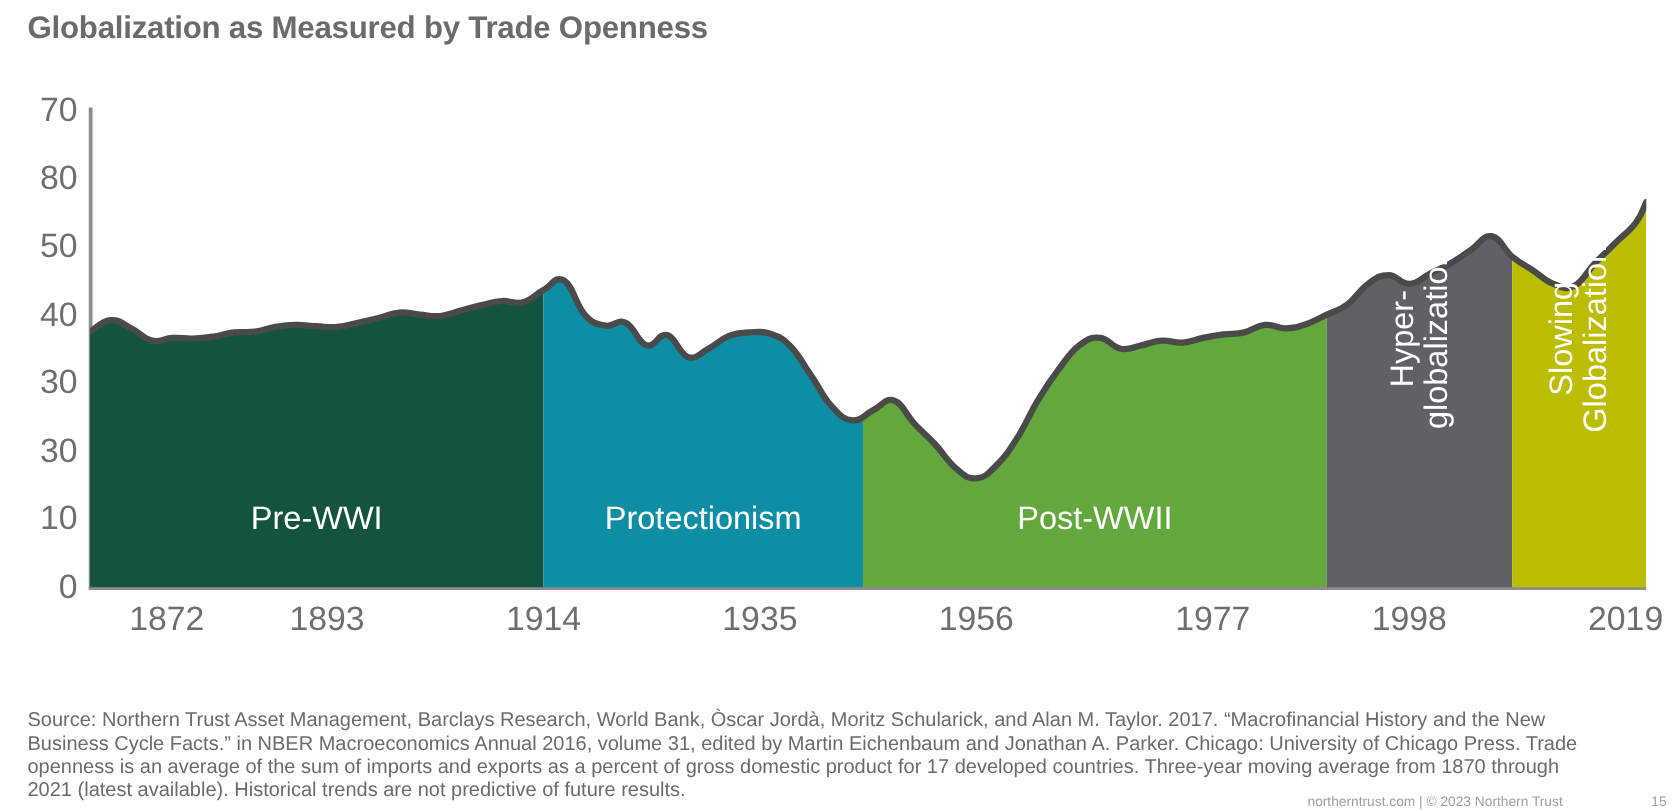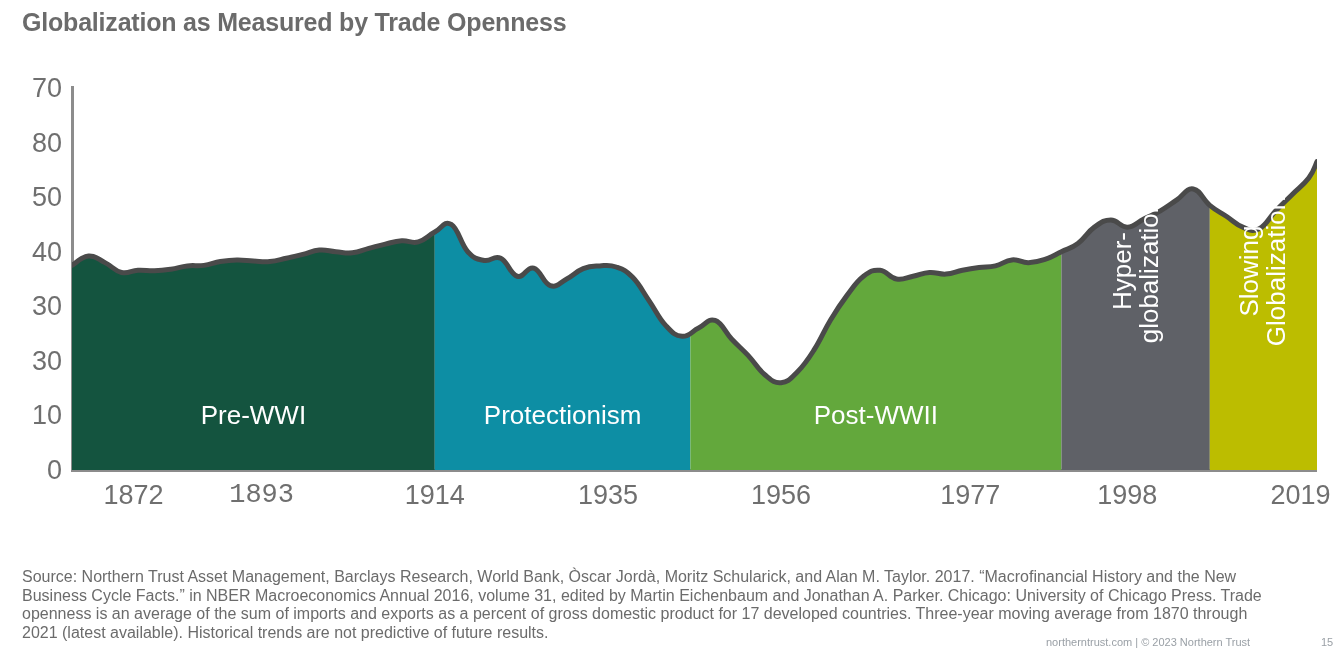--- a/index.html
+++ b/index.html
@@ -217,21 +217,21 @@
           </div>
           <div class="era-label vertical" style="left: 1191.41px; top: 183.36px;">
             <div>Slowing</div>
             <div>Globalization</div>
           </div>
         </div>
     </div>
 
     <div id="x-ticks">
         <div class="xtick" style="left: 16.4901px; margin-left: 45px;">1872</div>
-        <div class="xtick" style="left: 189.636px; font-family: Liberation Mono, monospace;">1893</div>
+        <div class="xtick" style="left: 189.636px;">1893</div>
         <div class="xtick" style="left: 362.781px;">1914</div>
         <div class="xtick" style="left: 535.927px;">1935</div>
         <div class="xtick" style="left: 709.073px;">1956</div>
         <div class="xtick" style="left: 882.219px; margin-left: 16px;">1977</div>
         <div class="xtick" style="left: 1055.36px;">1998</div>
         <div class="xtick" style="left: 1228.51px;">2019</div>
       </div>
   </div>
 
   <div id="source-note">Source: Northern Trust Asset Management, Barclays Research, World Bank, Òscar Jordà, Moritz Schularick, and Alan M. Taylor. 2017. “Macrofinancial History and the New Business Cycle Facts.” in NBER Macroeconomics Annual 2016, volume 31, edited by Martin Eichenbaum and Jonathan A. Parker. Chicago: University of Chicago Press. Trade openness is an average of the sum of imports and exports as a percent of gross domestic product for 17 developed countries. Three-year moving average from 1870 through 2021 (latest available). Historical trends are not predictive of future results.</div>

